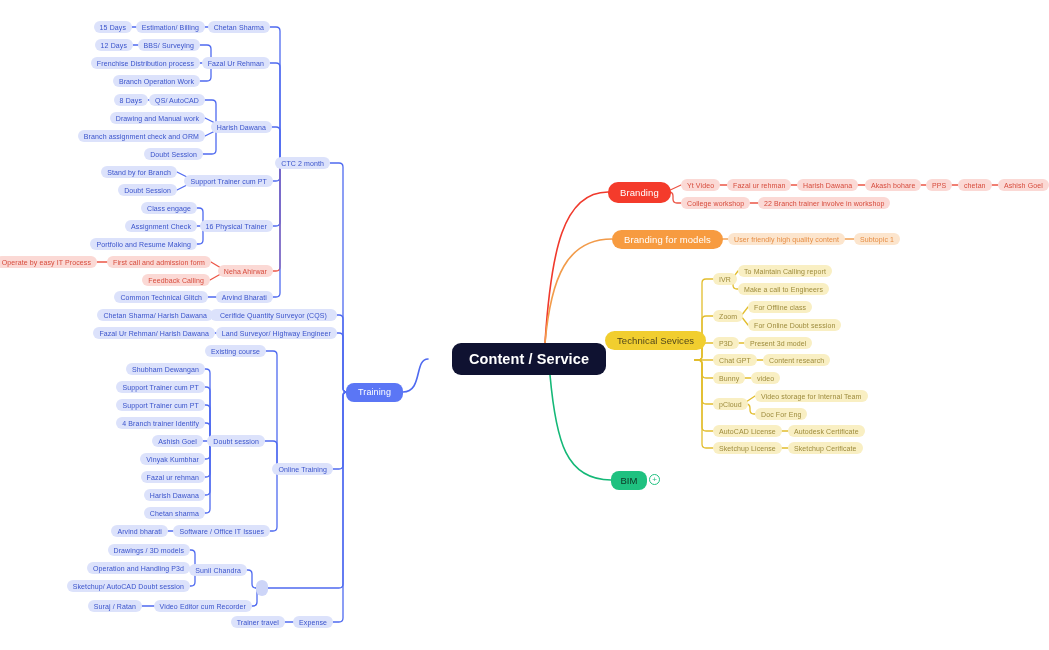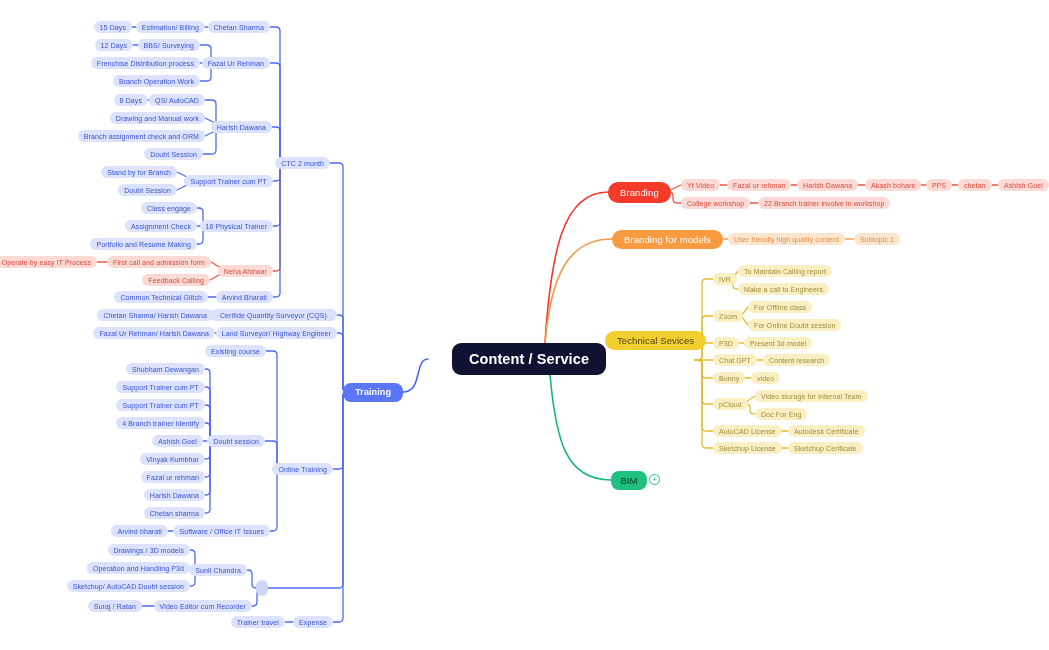--- a/index.html
+++ b/index.html
@@ -114,21 +114,21 @@
       <path d="M713 404 H706 Q702 404 702 400 V364 Q702 360 698 360 H695" stroke="#e2bd2d" stroke-width="1.3" fill="none" stroke-linecap="round"></path>
       <path d="M755 396 L743 404" stroke="#e2bd2d" stroke-width="1.3" fill="none" stroke-linecap="round"></path>
       <path d="M755 414 H754 Q750 414 750 410 V408 Q750 404 746 404 H743" stroke="#e2bd2d" stroke-width="1.3" fill="none" stroke-linecap="round"></path>
       <path d="M713 431 H706 Q702 431 702 427 V364 Q702 360 698 360 H695" stroke="#e2bd2d" stroke-width="1.3" fill="none" stroke-linecap="round"></path>
       <path d="M788 431 L773 431" stroke="#e2bd2d" stroke-width="1.3" fill="none" stroke-linecap="round"></path>
       <path d="M713 448 H706 Q702 448 702 444 V364 Q702 360 698 360 H695" stroke="#e2bd2d" stroke-width="1.3" fill="none" stroke-linecap="round"></path>
       <path d="M788 448 L773 448" stroke="#e2bd2d" stroke-width="1.3" fill="none" stroke-linecap="round"></path>
     </svg>
   <div class="collapse-dot" style="left:649px;top:474px;">+</div>
 <div class="node root" style="top: 343px; height: 32px; min-width: 154px; left: 428px; margin-left: 24px;">Content / Service</div>
-    <div class="node branch-blue" style="top: 382.5px; height: 19px; min-width: 53px; right: 646px; font-weight: bold;">Training</div>
+    <div class="node branch-blue" style="top: 382.5px; height: 19px; min-width: 53px; right: 646px;">Training</div>
     <div class="node branch-red" style="top: 181.5px; height: 21px; min-width: 58px; left: 608px;">Branding</div>
     <div class="node branch-orange" style="top: 229.5px; height: 19px; min-width: 100px; left: 612px;">Branding for models</div>
     <div class="node branch-yellow" style="top: 331px; height: 19px; min-width: 90px; left: 605px; text-align: center;">Technical Sevices</div>
     <div class="node branch-green" style="top: 470.5px; height: 19px; min-width: 36px; left: 611px;">BIM</div>
     <div class="node pill-blue" style="top: 157px; height: 12px; min-width: 43px; right: 719px;">CTC 2 month</div>
     <div class="node pill-blue" style="top: 309px; height: 12px; min-width: 127px; right: 712px;">Cerifide Quantity Surveyor (CQS)</div>
     <div class="node pill-blue" style="top: 327px; height: 12px; min-width: 119px; right: 712px;">Land Surveyor/ Highway Engineer</div>
     <div class="node pill-blue" style="top: 463px; height: 12px; min-width: 49px; right: 716px;">Online Training</div>
     <div class="node pill-oval" style="top: 580px; height: 16px; min-width: 12px; right: 781px;"></div>
     <div class="node pill-blue" style="top: 616px; height: 12px; min-width: 30px; right: 716px;">Expense</div>

